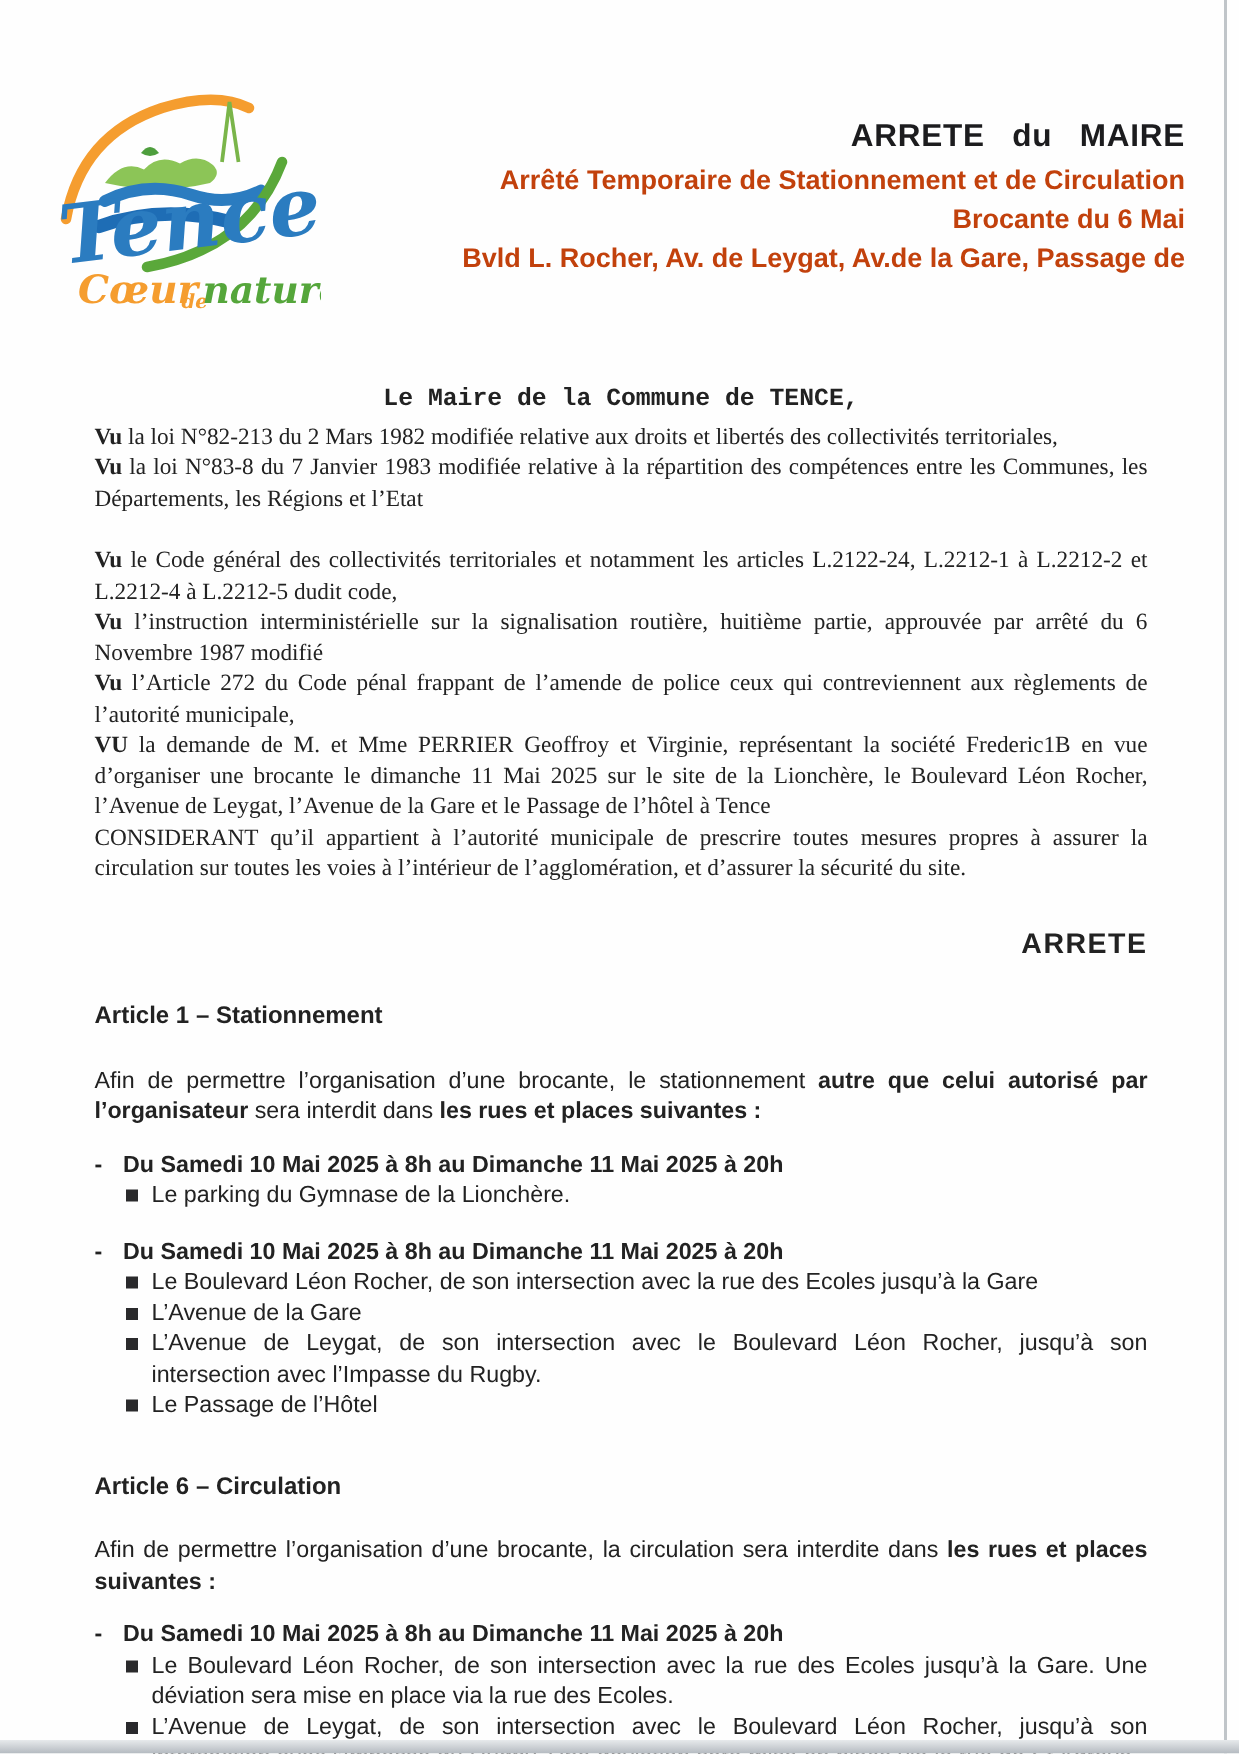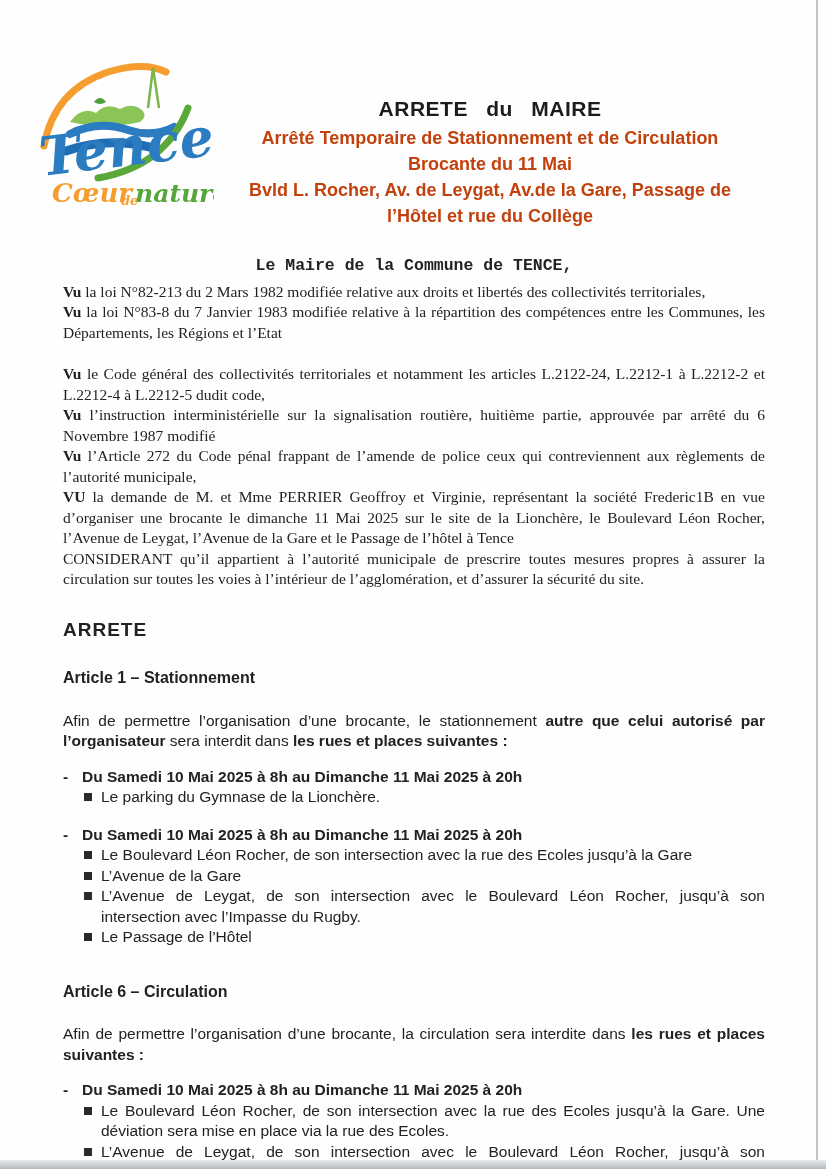--- a/index.html
+++ b/index.html
@@ -10,34 +10,34 @@
   
   .scan-right-line { position:absolute; top:0; right:8px; width:2px; height:100%;
     background:#b0b6bb; opacity:.8; }
   .scan-bottom-band { position:absolute; left:0; bottom:0; width:100%; height:9px;
     background:linear-gradient(#e7eaec,#b4bac0); }
 
   
   .logo { position:absolute; left:36px; top:50px; width:178px; height:160px; }
 
   
-  .header-block { position:absolute; left:190px; top:97px; width:600px; text-align:center; }
+  .header-block { position:absolute; left:190px; top:79px; width:600px; text-align:right; }
   .header-title { font-size:21px; font-weight:bold; word-spacing:12px; letter-spacing:.5px;
     margin-bottom:4px; color:#1c1c1e; }
   .header-sub { font-size:18px; font-weight:bold; line-height:26px; color:#c2410c; }
 
   
   .doc { position:absolute; left:63px; top:256px; width:702px; font-size:15.5px;
     line-height:20.5px; color:#222; }
   .maire-heading { text-align:center; font-weight:bold; font-size:16.5px; margin-bottom:5px;font-family:Liberation Mono, monospace; }
   .para-group { margin-bottom:21px;font-family:Liberation Serif, serif; }
   .para { text-align:justify; }
   .b { font-weight:bold; }
 
-  .arrete-heading { text-align:left; font-weight:bold; font-size:19px; letter-spacing:1px;
+  .arrete-heading { text-align:right; font-weight:bold; font-size:19px; letter-spacing:1px;
     margin:30px 0 28px 0; }
   .article-heading { font-weight:bold; font-size:16px; margin-bottom:22px; }
   .article-intro { text-align:justify; margin-bottom:15px; }
   .article { margin-bottom:34px; }
 
   .date-block { margin-bottom:17px; }
   .date-row { display:flex; font-weight:bold; }
   .date-dash { width:19px; flex:0 0 19px; }
   .item-row { display:flex; padding-left:21px; text-align:justify; }
   .sq { flex:0 0 8px; width:8px; height:8px; background:#2a2a2c; margin:6px 9px 0 0; }
@@ -67,23 +67,22 @@
 
       <text x="16" y="152" font-family="DejaVu Serif, serif" font-style="italic" font-weight="bold" font-size="26" fill="#f59d2f">Cœur</text>
       <text x="85" y="155" font-family="DejaVu Serif, serif" font-style="italic" font-weight="bold" font-size="13" fill="#f59d2f">de</text>
       <text x="99" y="152" font-family="DejaVu Serif, serif" font-style="italic" font-weight="bold" font-size="25" fill="#55a63b">nature</text>
     </svg>
   </div>
 
   <div class="header-block">
     <div class="header-title">ARRETE du MAIRE</div>
     <div class="header-sub">Arrêté Temporaire de Stationnement et de Circulation</div>
-    <div class="header-sub">Brocante du 11 Mai</div>
+    <div class="header-sub">Brocante du 6 Mai</div>
     <div class="header-sub">Bvld L. Rocher, Av. de Leygat, Av.de la Gare, Passage de</div>
-    <div class="header-sub">l’Hôtel et rue du Collège</div>
   </div>
 
   <div class="doc">
     <div class="maire-heading">Le Maire de la Commune de TENCE,</div>
 
     <div>
         <div class="para-group">
           <p class="para"><span class="b">Vu </span><span>la loi N°82-213 du 2 Mars 1982 modifiée relative aux droits et libertés des collectivités territoriales,</span></p>
           <p class="para"><span class="b">Vu </span><span>la loi N°83-8 du 7 Janvier 1983 modifiée relative à la répartition des compétences entre les Communes, les Départements, les Régions et l’Etat</span></p>
         </div>

